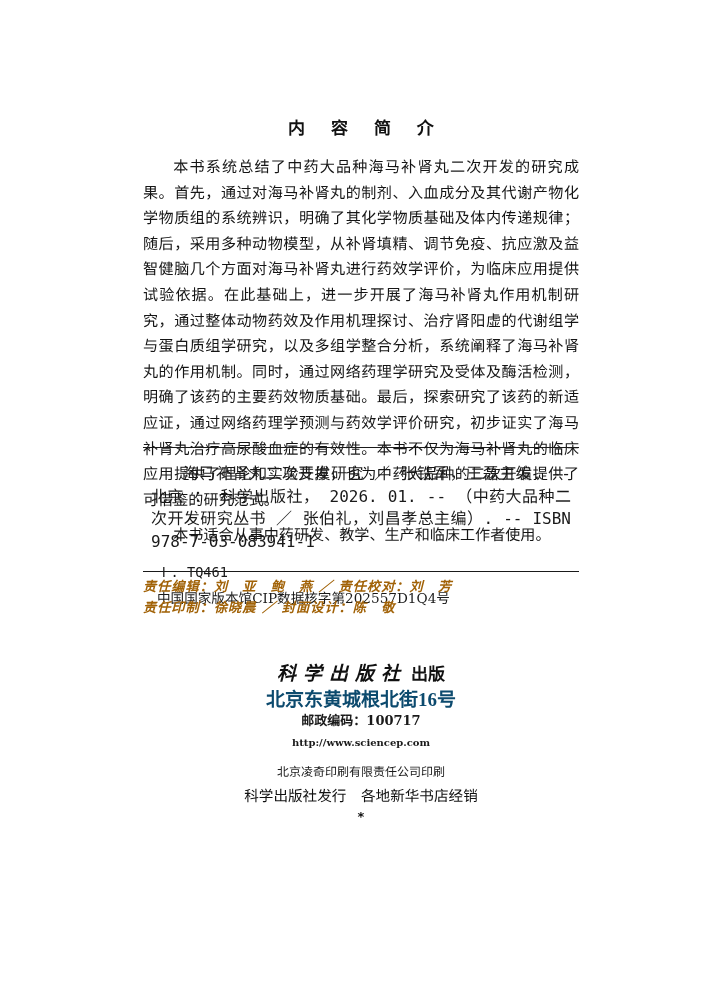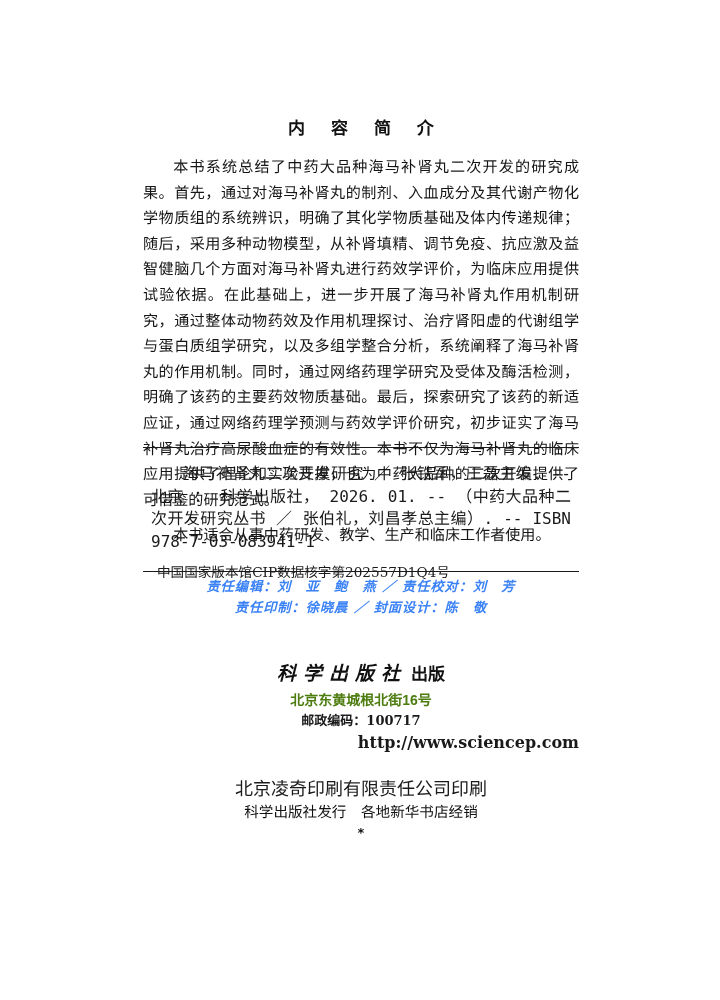--- a/index.html
+++ b/index.html
@@ -102,25 +102,25 @@
     margin: 3px 0 0 14px;
     font-family: "DejaVu Serif", "Liberation Serif", serif;
   }
 
   
   .credits {
     position: absolute;
     left: 143px;
     top: 576px;
     width: 436px;
-    text-align: center;
+    text-align: left;
     font-family: "DejaVu Serif", "Liberation Serif", serif;
     font-weight: bold;
     font-style: italic;
-    color: #3b82f6;
+    color: #a16207;
   }
   .credit-line {
     font-size: 13.2px;
     line-height: 21px;
     letter-spacing: 1px;
     white-space: pre;
   }
 
   
   .imprint {
@@ -146,45 +146,44 @@
   }
   .logo-suffix {
     font-family: "DejaVu Sans", "Liberation Sans", sans-serif;
     font-weight: bold;
     font-size: 17px;
     letter-spacing: 0px;
     margin-left: 4px;
     color: #111;
   }
   .imprint-addr {
-    font-size: 14px;
+    font-size: 19px;
     line-height: 20px;
-    font-family: Liberation Sans, sans-serif;
-    font-weight: bold;
-    color: #4d7c0f;
+    font-family: Liberation Serif, serif;
+    font-weight: bold;
+    color: #0c4a6e;
   }
   .imprint-zip {
     font-size: 13px;
     line-height: 22px;
     font-family: "DejaVu Serif", "Liberation Serif", serif;
     font-weight: bold;
     color: #1a1a1a;
   }
   .imprint-url {
-    font-size: 16px;
+    font-size: 10px;
     line-height: 22px;
     font-family: "DejaVu Serif", "Liberation Serif", serif;
     font-weight: bold;
     color: #1a1a1a;
-    text-align: right;
   }
   .imprint-printer {
-    font-size: 18px;
-    line-height: 23px;
-    margin-top: 23px;
+    font-size: 12px;
+    line-height: 23px;
+    margin-top: 7px;
     font-family: "DejaVu Sans", "Liberation Sans", sans-serif;
     color: #1a1a1a;
   }
   .imprint-distrib {
     font-size: 14.6px;
     line-height: 24px;
     font-family: "DejaVu Sans", "Liberation Sans", sans-serif;
     color: #111;
   }
   .imprint-star {
@@ -239,20 +238,21 @@
   <section class="abstract">
     <div class="abstract-title">内 容 简 介</div>
     <p class="abstract-para">本书系统总结了中药大品种海马补肾丸二次开发的研究成果。首先，通过对海马补肾丸的制剂、入血成分及其代谢产物化学物质组的系统辨识，明确了其化学物质基础及体内传递规律；随后，采用多种动物模型，从补肾填精、调节免疫、抗应激及益智健脑几个方面对海马补肾丸进行药效学评价，为临床应用提供试验依据。在此基础上，进一步开展了海马补肾丸作用机制研究，通过整体动物药效及作用机理探讨、治疗肾阳虚的代谢组学与蛋白质组学研究，以及多组学整合分析，系统阐释了海马补肾丸的作用机制。同时，通过网络药理学研究及受体及酶活检测，明确了该药的主要药效物质基础。最后，探索研究了该药的新适应证，通过网络药理学预测与药效学评价研究，初步证实了海马补肾丸治疗高尿酸血症的有效性。本书不仅为海马补肾丸的临床应用提供了理论和实验支撑，也为中药大品种的二次开发提供了可借鉴的研究范式。</p>
     <p class="abstract-para">本书适合从事中药研发、教学、生产和临床工作者使用。</p>
   </section>
 
   <div class="rule rule-top"></div>
 
   <section class="cip">
     <p class="cip-body">海马补肾丸二次开发研究 ／ 张铁军，王磊主编. -- 北京 ： 科学出版社， 2026. 01. -- （中药大品种二次开发研究丛书 ／ 张伯礼，刘昌孝总主编）. -- ISBN 978-7-03-083941-1</p>
+    <div class="cip-line">Ⅰ. TQ461</div>
     <div class="cip-line-cn">中国国家版本馆CIP数据核字第202557D1Q4号</div>
   </section>
 
   <div class="rule rule-mid"></div>
 
   <section class="credits">
     <div class="credit-line">责任编辑：刘　亚　鲍　燕 ／ 责任校对：刘　芳</div>
     <div class="credit-line">责任印制：徐晓晨 ／ 封面设计：陈　敬</div>
   </section>
 

